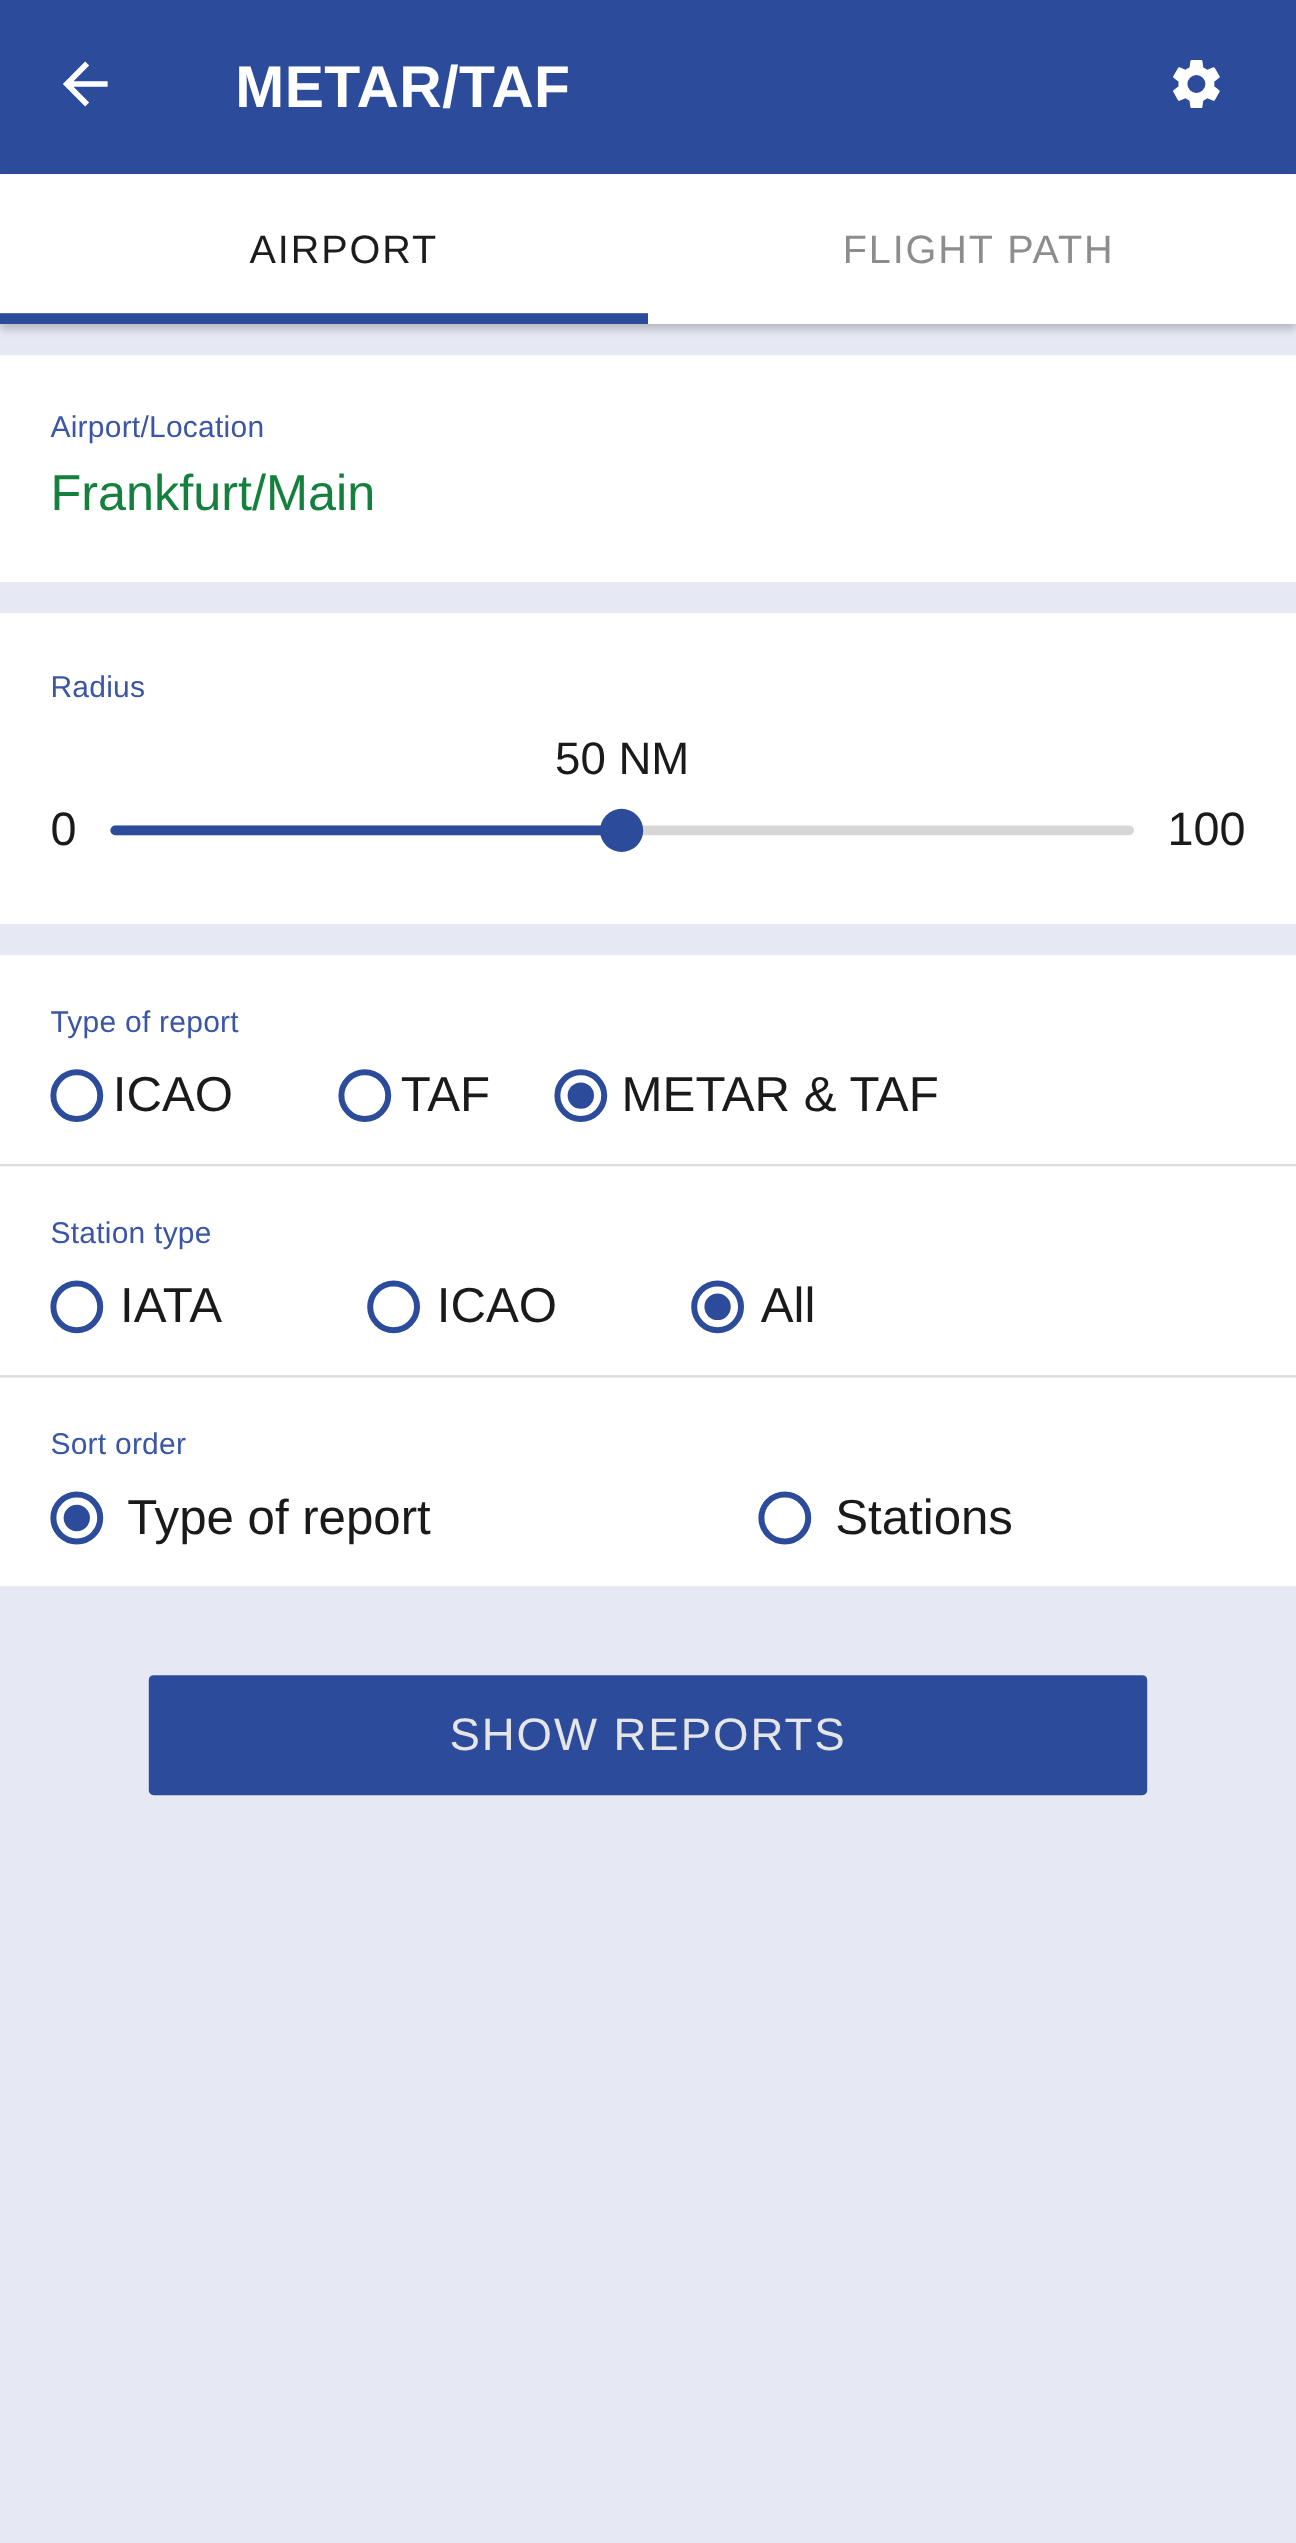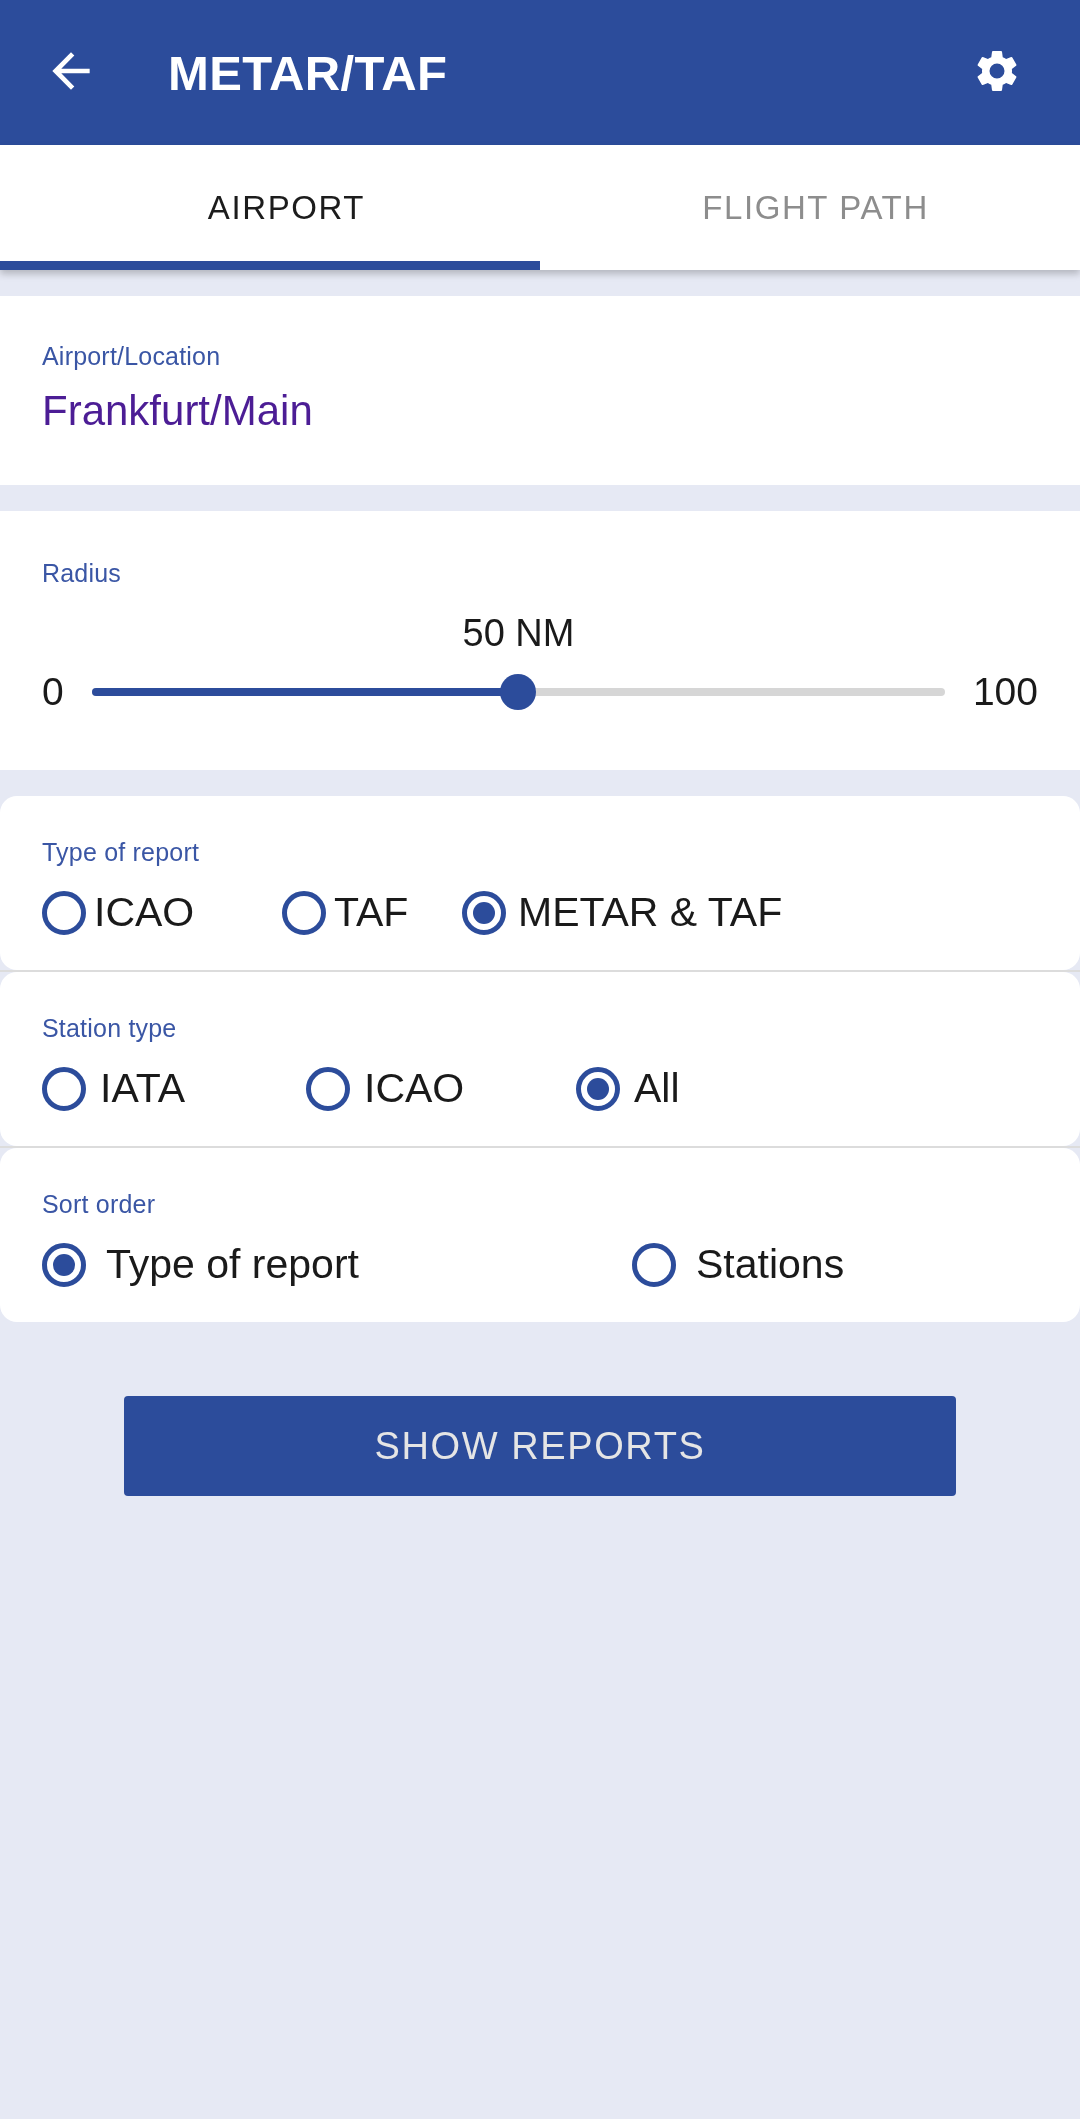--- a/index.html
+++ b/index.html
@@ -38,21 +38,21 @@
     align-items: center;
     justify-content: center;
     flex: 0 0 auto;
     cursor: pointer;
   }
   .appbar-title {
     color: #ffffff;
     font-size: 49px;
     font-weight: bold;
     letter-spacing: 0.4px;
-    margin-left: 60px;
+    margin-left: 88px;
     white-space: nowrap;
   }
   .appbar-spacer { flex: 1 1 auto; }
   .appbar-settings {
     width: 74px;
     height: 74px;
     display: flex;
     align-items: center;
     justify-content: center;
     flex: 0 0 auto;
@@ -108,21 +108,21 @@
     color: #3a56a5;
     font-size: 25px;
     letter-spacing: 0.2px;
   }
 
   
   .card-location { padding-top: 46px; padding-bottom: 50px; }
   .location-value {
     margin-top: 16px;
     font-size: 42px;
-    color: #4c1d95;
+    color: #15803d;
   }
 
   
   .card-radius { padding-top: 48px; padding-bottom: 48px; }
   .slider-wrap {
     position: relative;
     margin-top: 24px;
     height: 110px;
   }
   .slider-value {
@@ -168,21 +168,21 @@
     top: 50%;
     width: 36px;
     height: 36px;
     background: #2c4c9b;
     border-radius: 50%;
     transform: translate(-50%, -50%);
     cursor: pointer;
   }
 
   
-  .card-group { padding-top: 42px; padding-bottom: 34px; border-radius: 17px; }
+  .card-group { padding-top: 42px; padding-bottom: 34px; }
   .divider {
     height: 2px;
     background: #dcdcdc;
     margin: 0;
   }
   .radio-row {
     display: flex;
     align-items: center;
     margin-top: 22px;
   }

